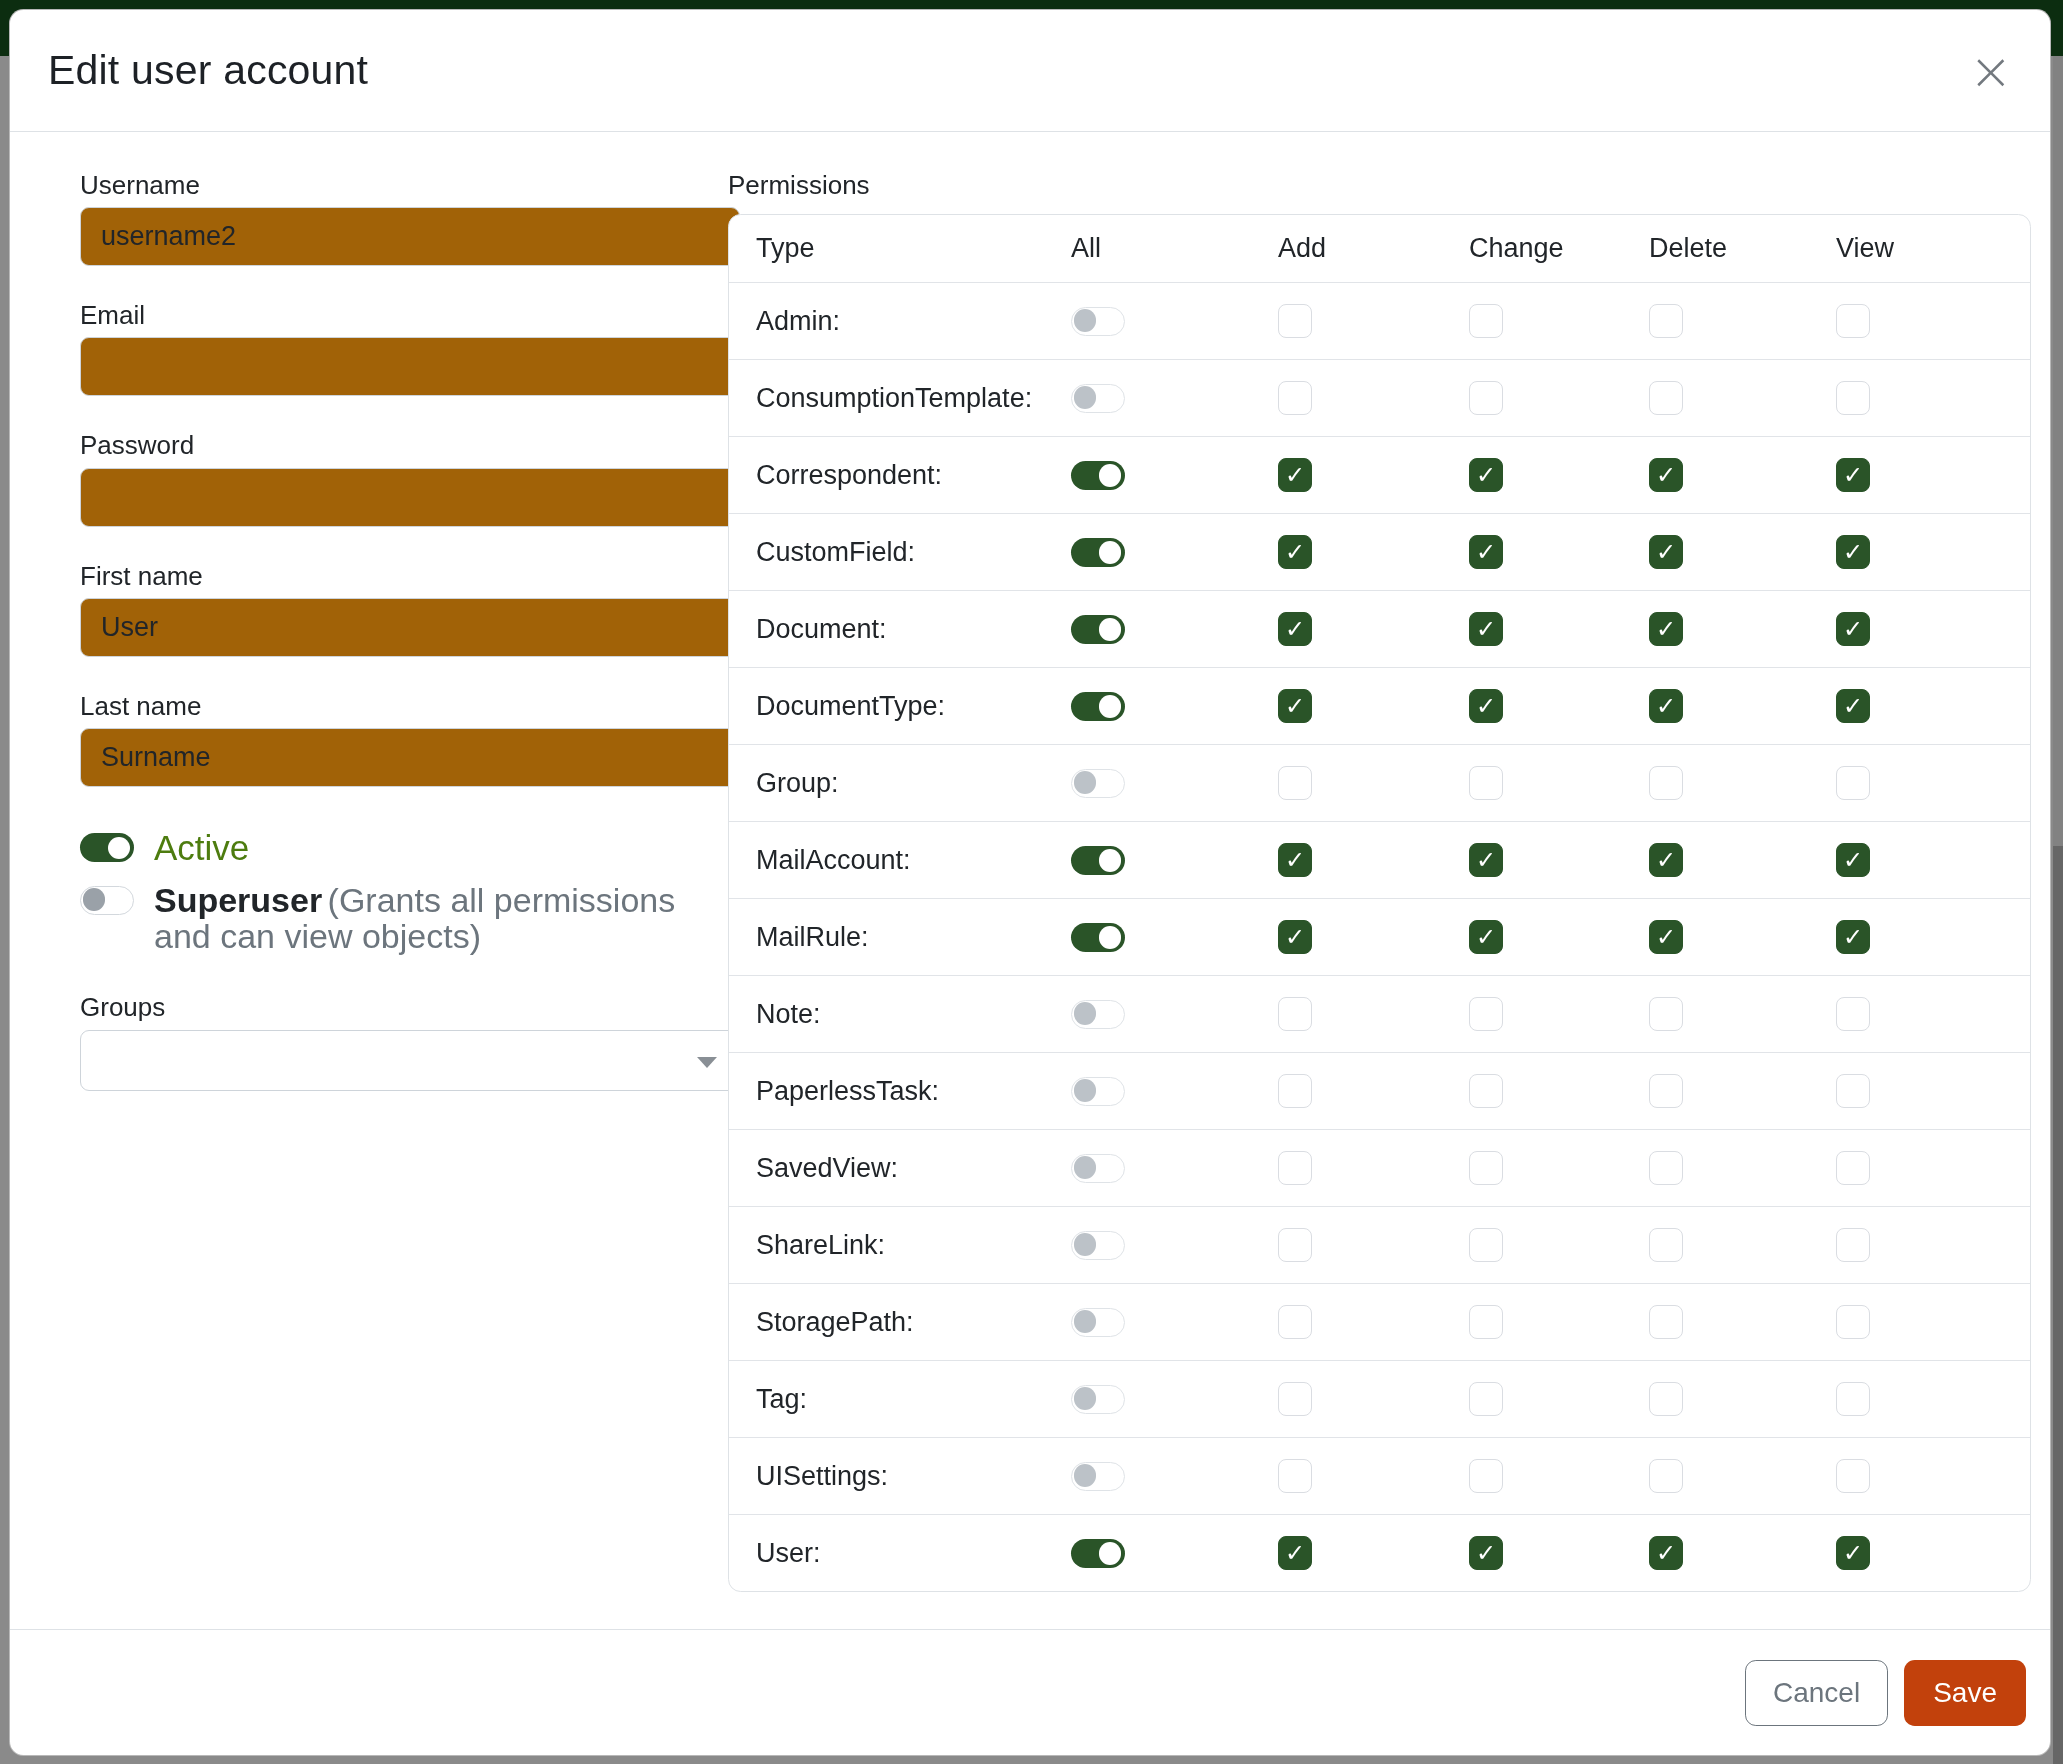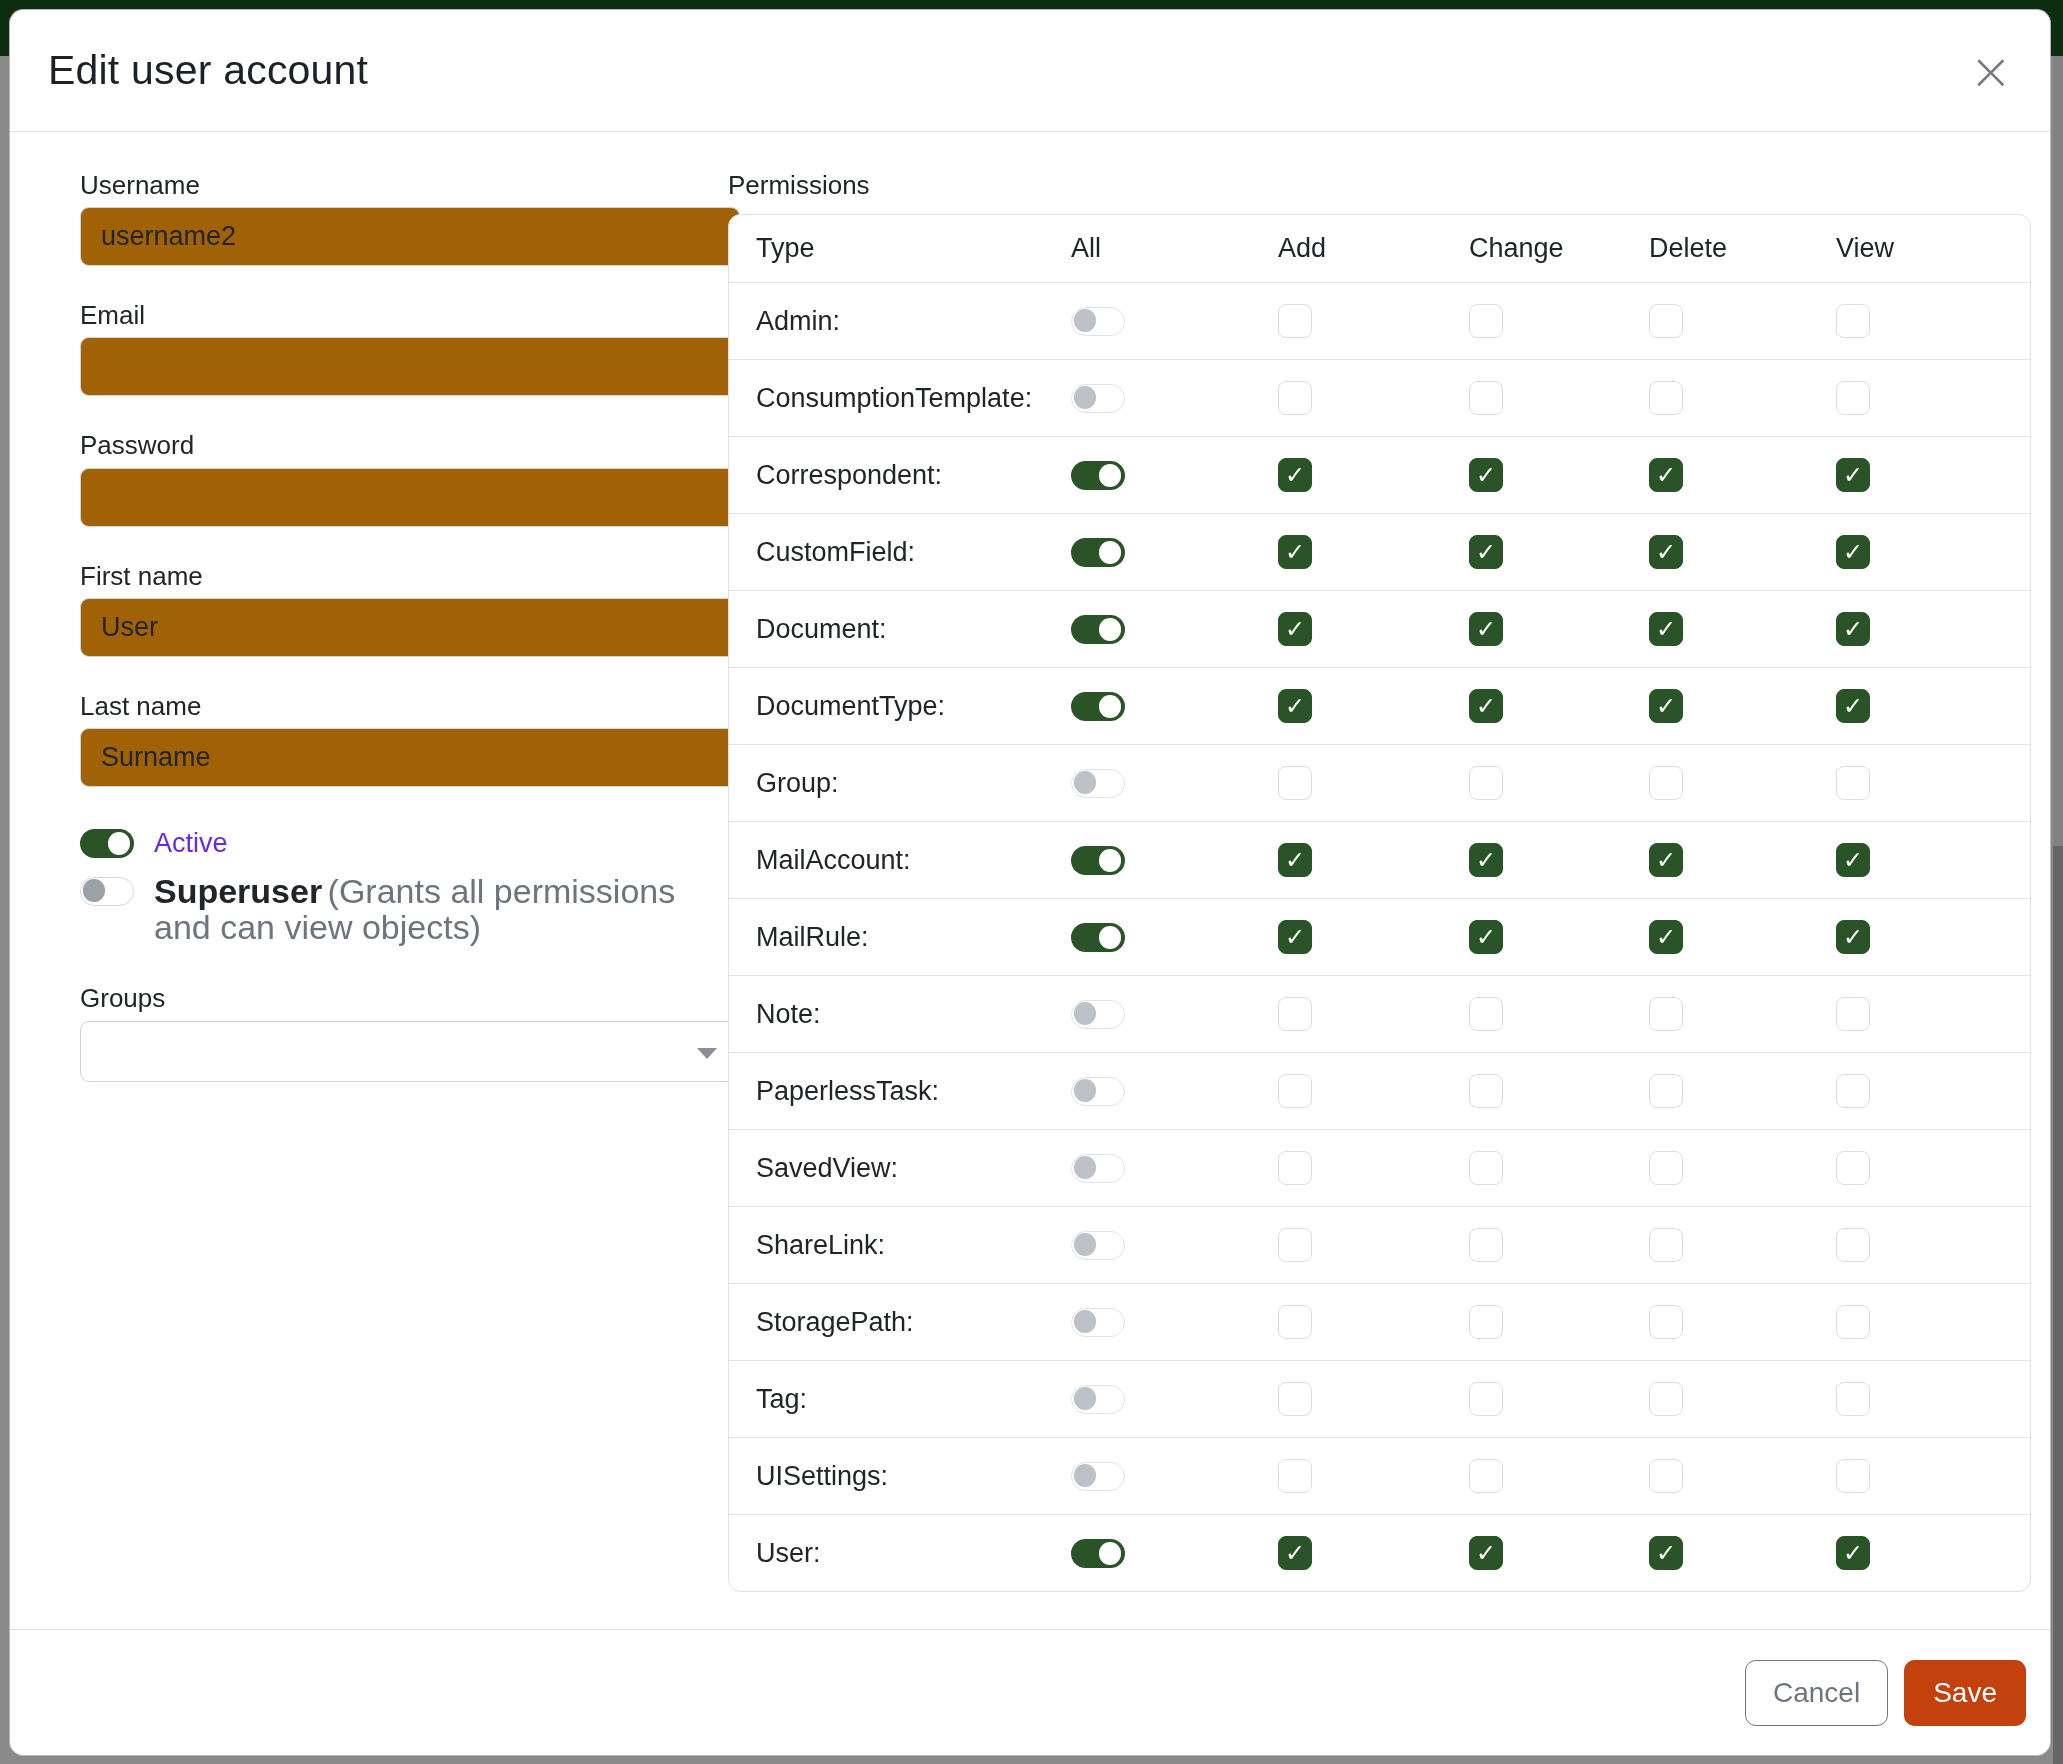--- a/index.html
+++ b/index.html
@@ -38,21 +38,21 @@
   .fgroup{ margin-bottom:34px; }
   .flabel{ font-size:26px; line-height:30px; margin-bottom:7.2px; color:#212529; }
   .tinput{
     width:100%; height:59px; border:1.8px solid #ced4da; border-radius:9px;
     font-size:27px; color:#212529; padding:0 20px; outline:none; background:#a16207;
     font-family:"Liberation Sans", sans-serif;
   }
   .switch-row{ display:flex; align-items:center; gap:20px; }
   .switch-row.first{ margin-top:41px; }
   .switch-row.wrap{ align-items:flex-start; margin-top:14.4px; }
-  .switch-label{ font-size:27px; color:#6d28d9; }
+  .switch-label{ font-size:35px; color:#4d7c0f; }
   .switch-text{ width:527px; font-size:34px; line-height:36px; }
   .bold-label{ font-weight:600; color:#212529; }
   .hint{ color:#6c757d; margin-left:5.4px; }
 
   .switch{ position:relative; width:54px; height:29px; border-radius:29px; flex:none; cursor:pointer; }
   .switch .knob{ position:absolute; border-radius:50%; }
   .switch.on{ background:var(--accent); }
   .switch.on .knob{ width:22.5px; height:22.5px; top:3.2px; right:3.6px; background:#fff; }
   .switch.off{ background:#fff; border:1.8px solid #d3d8dd; }
   .switch.off .knob{ width:22.5px; height:22.5px; top:1.4px; left:1.8px; background:#9aa1a8; }

